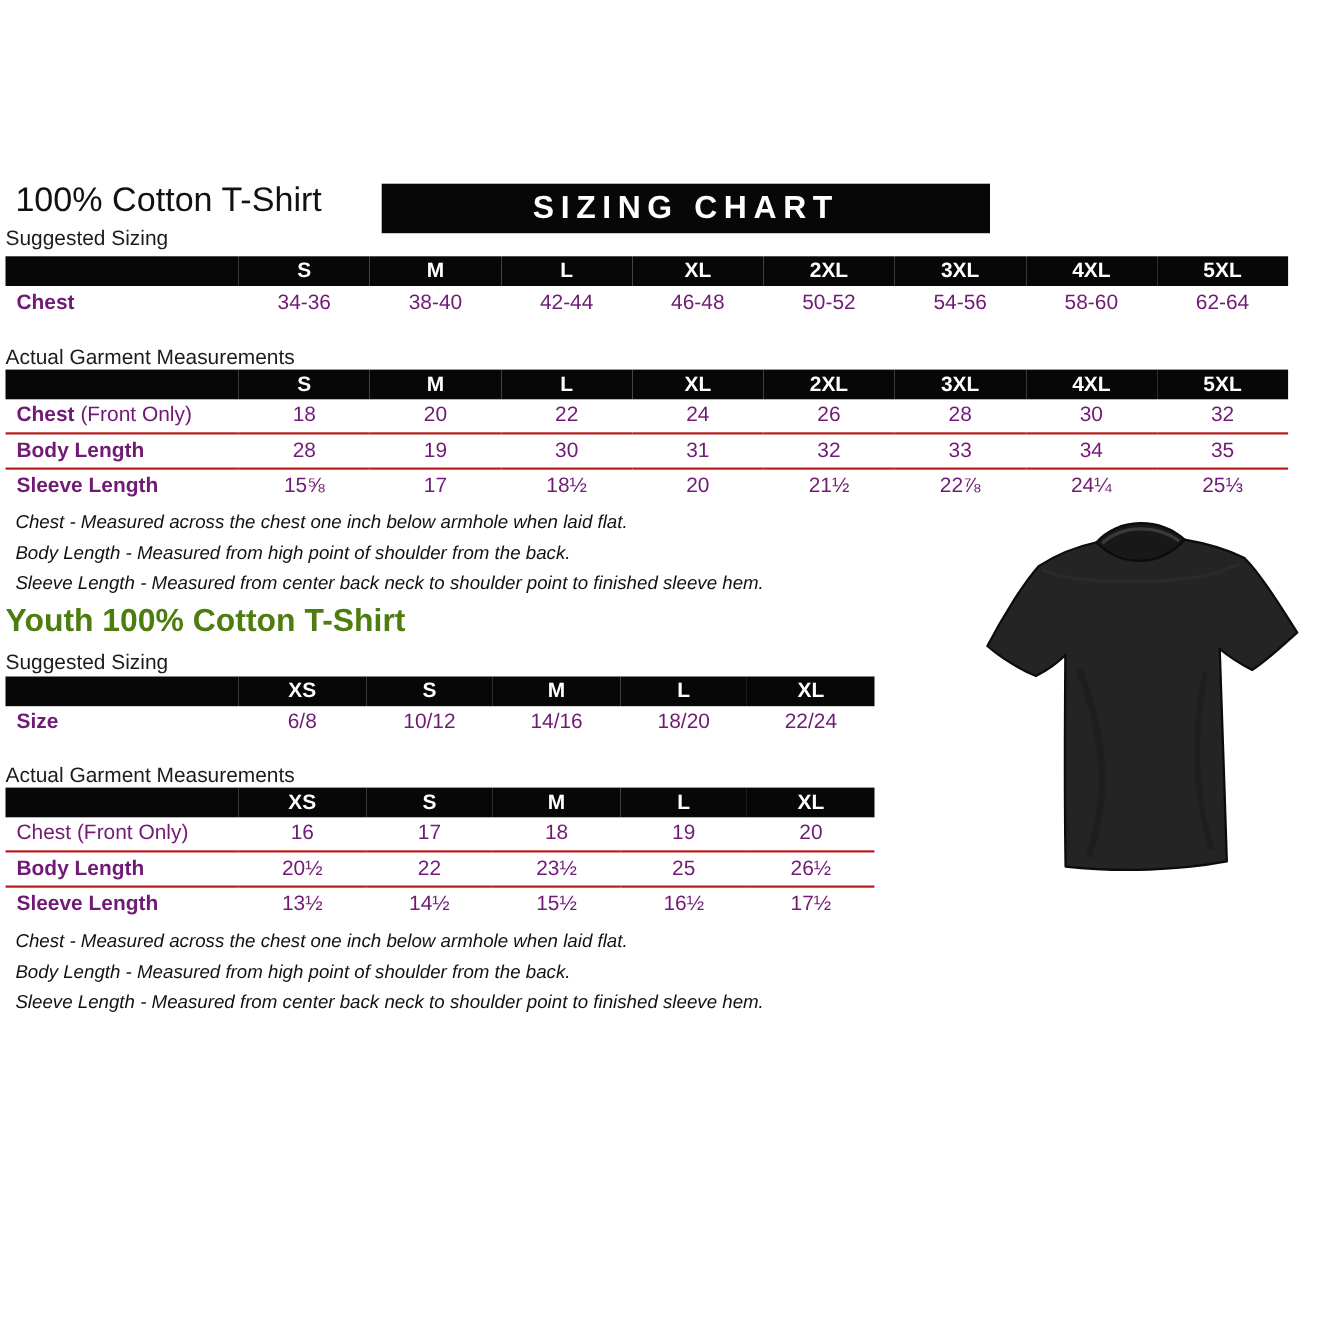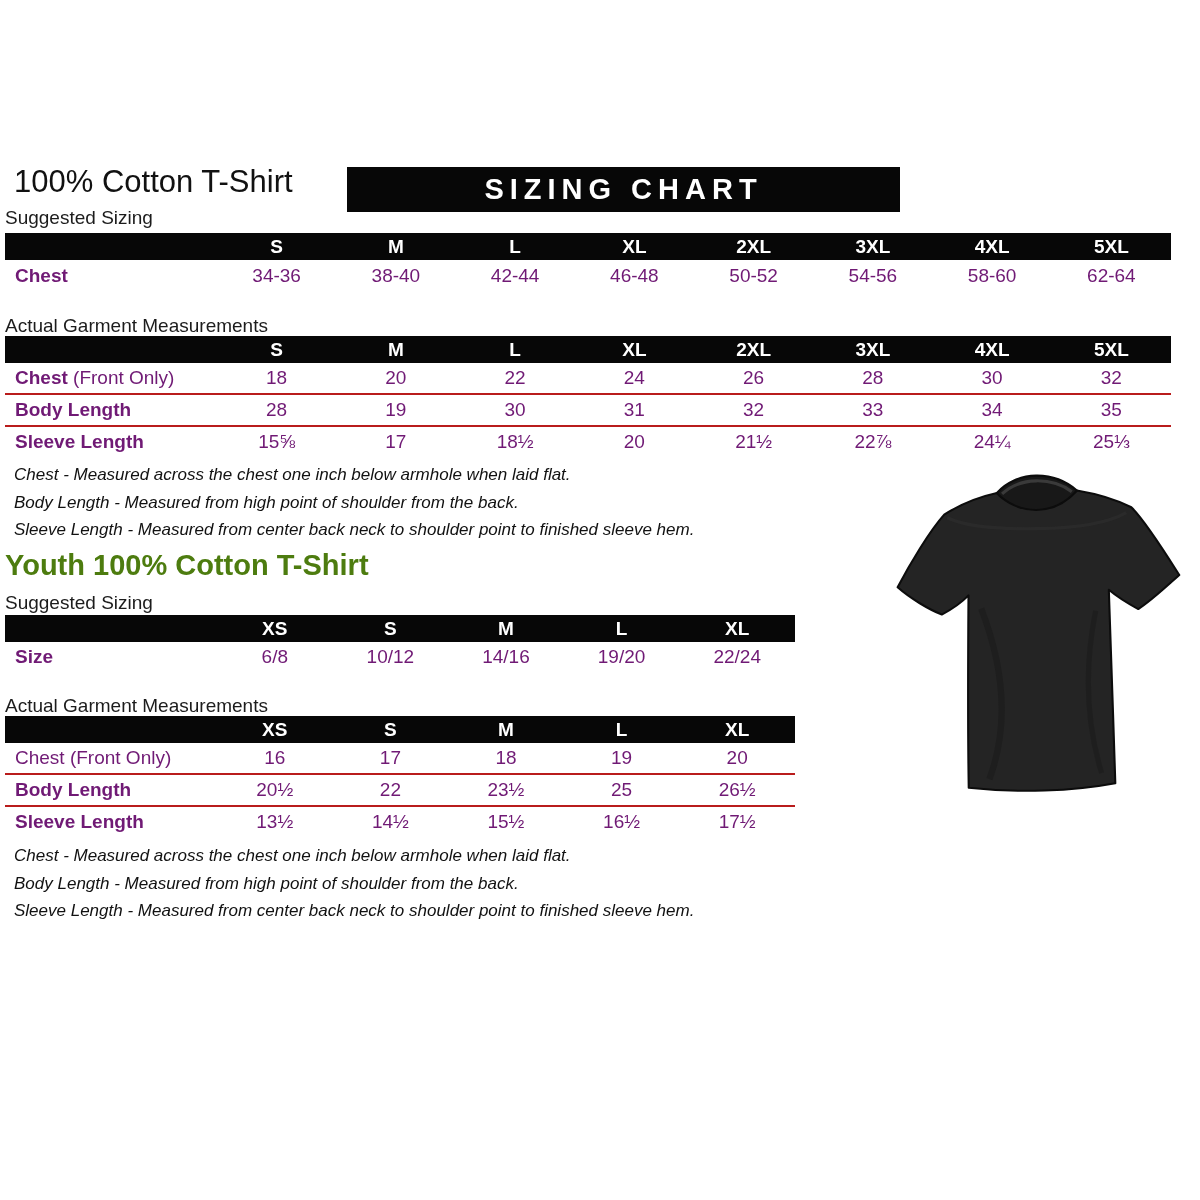--- a/index.html
+++ b/index.html
@@ -172,21 +172,21 @@
     <th>S</th>
     <th>M</th>
     <th>L</th>
     <th>XL</th>
   </tr>
   <tr style="height:30px;">
     <td class="rowlab"><b>Size</b></td>
     <td>6/8</td>
     <td>10/12</td>
     <td>14/16</td>
-    <td>19/20</td>
+    <td>18/20</td>
     <td>22/24</td>
   </tr>
 </tbody>
   </table>
 
 <div class="abs section-label" style="left:5px;top:695px;">Actual Garment Measurements</div>
 
 <table class="sz meas abs" style="left:5px;top:716px;width:790px;">
   <colgroup>
       <col style="width:212px">

